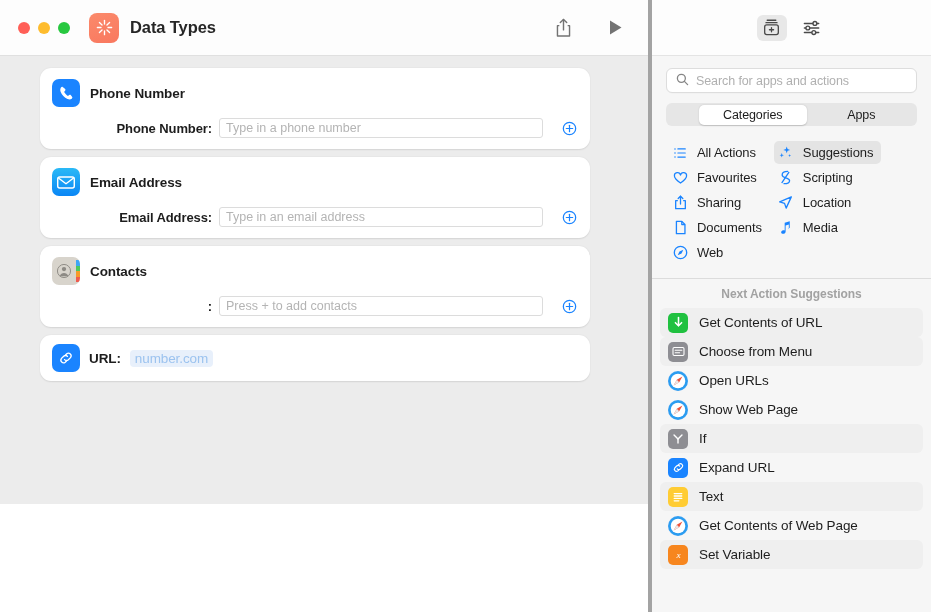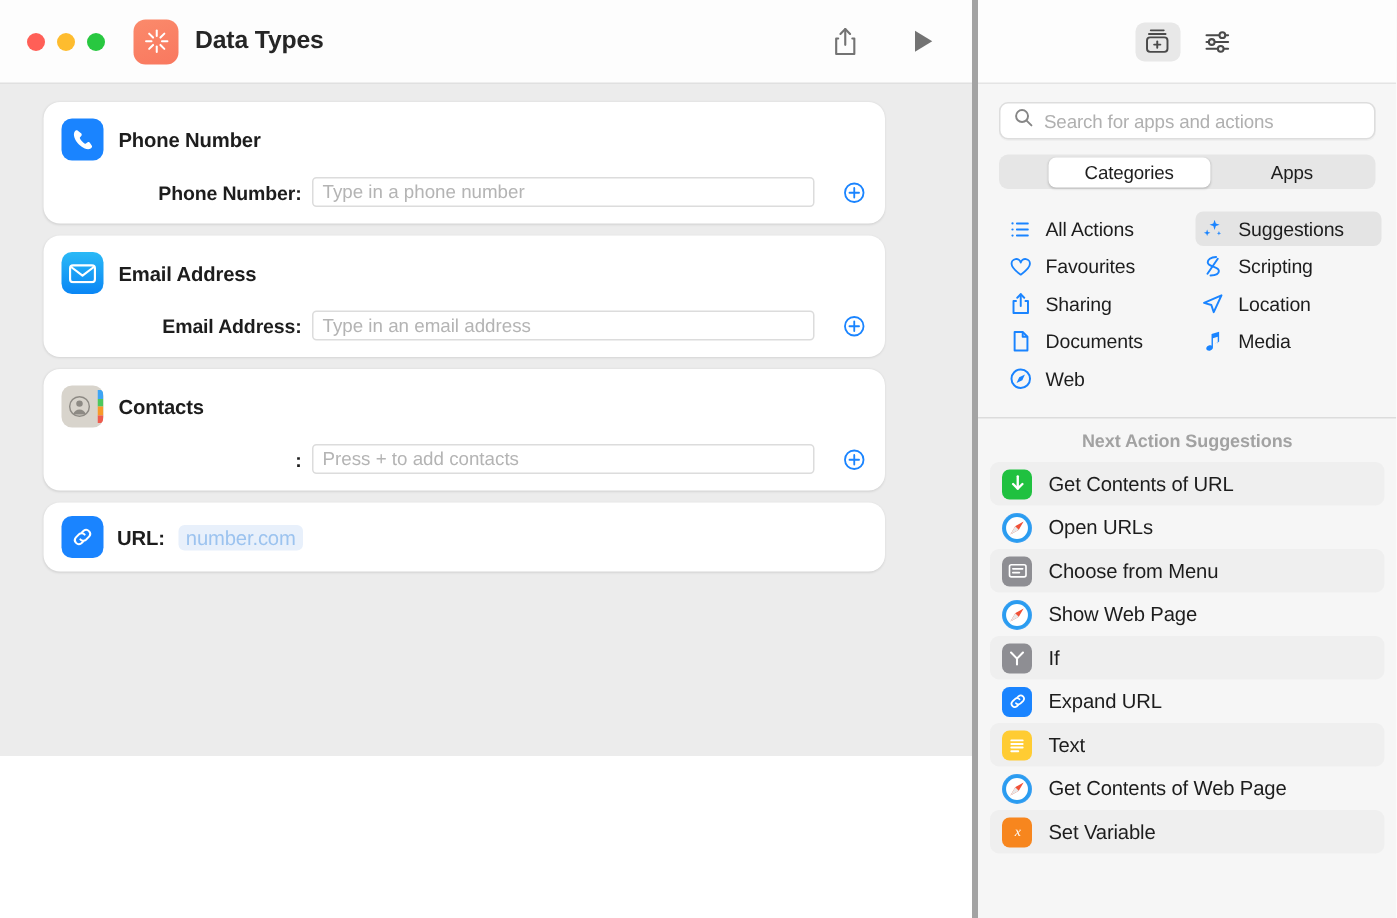--- a/index.html
+++ b/index.html
@@ -81,20 +81,21 @@
     border: none;
     cursor: default;
   }
   .tb-btn + .tb-btn { margin-left: 18px; }
 
   
   #canvas {
     flex: 1 1 auto;
     padding: 12px 58px 0 29px;
     overflow: hidden;
+    margin-left: 11px;
   }
 
   .action-card {
     background: #ffffff;
     border-radius: 11px;
     margin-bottom: 8px;
     padding: 11px 12px 11px 12px;
     box-shadow: 0 0.5px 1.5px rgba(0,0,0,0.10);
   }
 
@@ -265,21 +266,21 @@
   }
   .seg.active {
     background: #ffffff;
     box-shadow: 0 0.5px 1.5px rgba(0,0,0,0.18);
     margin-left: 31px;
   }
 
   #categories {
     padding: 14px 10px 10px 16px;
     display: grid;
-    grid-template-columns: 1fr 1fr;
+    grid-template-columns: 1fr 1fr 1fr;
     grid-auto-flow: column;
     grid-template-rows: repeat(5, 25px);
     column-gap: 4px;
   }
 
   .cat-item {
     display: flex;
     align-items: center;
     gap: 9px;
     padding: 0 8px 0 4px;
@@ -647,43 +648,43 @@
       <div class="sugg-item alt">
         <span class="sugg-ico ico-green">
           <svg width="11" height="13" viewBox="0 0 12 14" fill="none" stroke="#ffffff" stroke-width="1.7" stroke-linecap="round" stroke-linejoin="round">
             <line x1="6" y1="1.6" x2="6" y2="10.4"></line>
             <polyline points="2.6,7.2 6,10.6 9.4,7.2"></polyline>
           </svg>
         </span>
         <span class="sugg-label">Get Contents of URL</span>
       </div>
 
+      <div class="sugg-item alt">
+        <span class="sugg-ico ico-gray">
+          <svg width="13" height="11" viewBox="0 0 14 12" fill="none" stroke="#ffffff" stroke-width="1.2">
+            <rect x="1" y="1.6" width="12" height="8.8" rx="1.4"></rect>
+            <line x1="3.4" y1="4.6" x2="10.6" y2="4.6" stroke-linecap="round"></line>
+            <line x1="3.4" y1="7.4" x2="8.2" y2="7.4" stroke-linecap="round"></line>
+          </svg>
+        </span>
+        <span class="sugg-label">Choose from Menu</span>
+      </div>
+
       <div class="sugg-item">
         <span class="sugg-ico ico-safari" style="border-radius:50%;">
           <svg width="20" height="20" viewBox="0 0 20 20">
             <circle cx="10" cy="10" r="9.3" fill="#2a9cf0"></circle>
             <circle cx="10" cy="10" r="7.3" fill="#ffffff"></circle>
             <polygon points="14.4,5.6 8.8,8.8 5.6,14.4 11.2,11.2" fill="#f05138"></polygon>
             <polygon points="8.8,8.8 11.2,11.2 5.6,14.4" fill="#e8e8e8"></polygon>
           </svg>
         </span>
         <span class="sugg-label">Open URLs</span>
       </div>
 
-      <div class="sugg-item alt">
-        <span class="sugg-ico ico-gray">
-          <svg width="13" height="11" viewBox="0 0 14 12" fill="none" stroke="#ffffff" stroke-width="1.2">
-            <rect x="1" y="1.6" width="12" height="8.8" rx="1.4"></rect>
-            <line x1="3.4" y1="4.6" x2="10.6" y2="4.6" stroke-linecap="round"></line>
-            <line x1="3.4" y1="7.4" x2="8.2" y2="7.4" stroke-linecap="round"></line>
-          </svg>
-        </span>
-        <span class="sugg-label">Choose from Menu</span>
-      </div>
-
       <div class="sugg-item">
         <span class="sugg-ico ico-safari" style="border-radius:50%;">
           <svg width="20" height="20" viewBox="0 0 20 20">
             <circle cx="10" cy="10" r="9.3" fill="#2a9cf0"></circle>
             <circle cx="10" cy="10" r="7.3" fill="#ffffff"></circle>
             <polygon points="14.4,5.6 8.8,8.8 5.6,14.4 11.2,11.2" fill="#f05138"></polygon>
             <polygon points="8.8,8.8 11.2,11.2 5.6,14.4" fill="#e8e8e8"></polygon>
           </svg>
         </span>
         <span class="sugg-label">Show Web Page</span>

